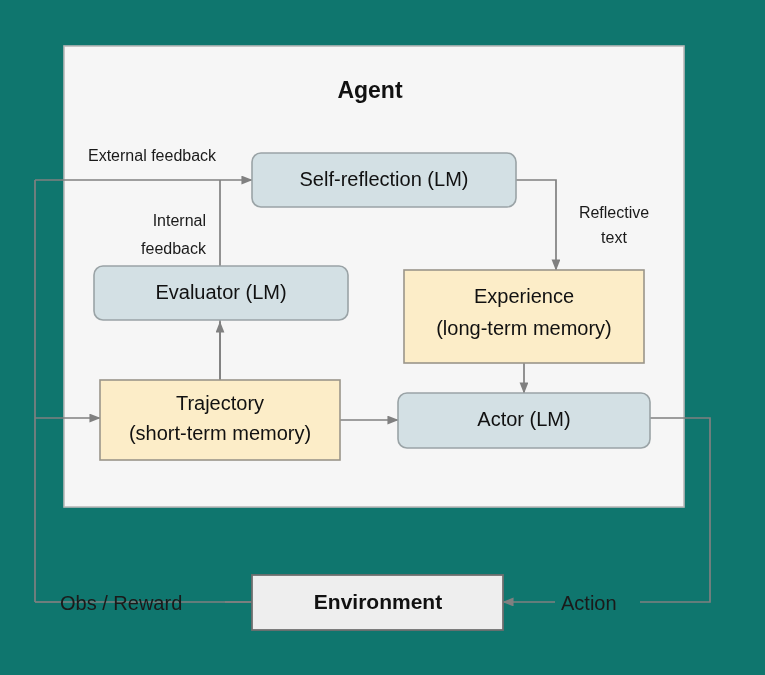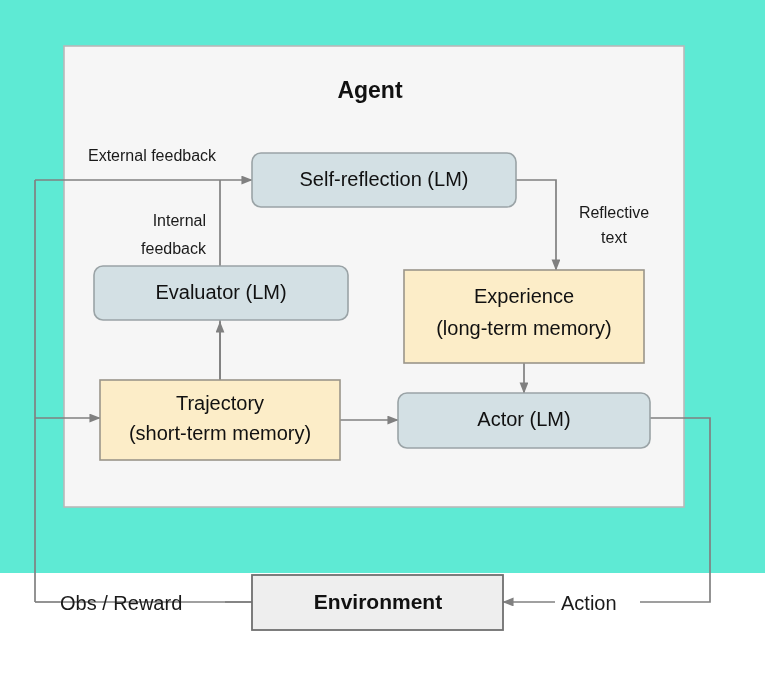--- a/index.html
+++ b/index.html
@@ -9,22 +9,22 @@
   }
   body {
     width: 765px;
     height: 675px;
     font-family: "Liberation Sans", sans-serif;
     overflow: hidden;
   }
   #diagram-root {
     position: relative;
     width: 765px;
-    height: 573px;
-    background: #5eead4;
+    height: 675px;
+    background: #0f766e;
   }
   svg.canvas {
     position: absolute;
     top: 0;
     left: 0;
     width: 765px;
     height: 675px;
   }
   .node-label {
     font-family: "Liberation Sans", sans-serif;

